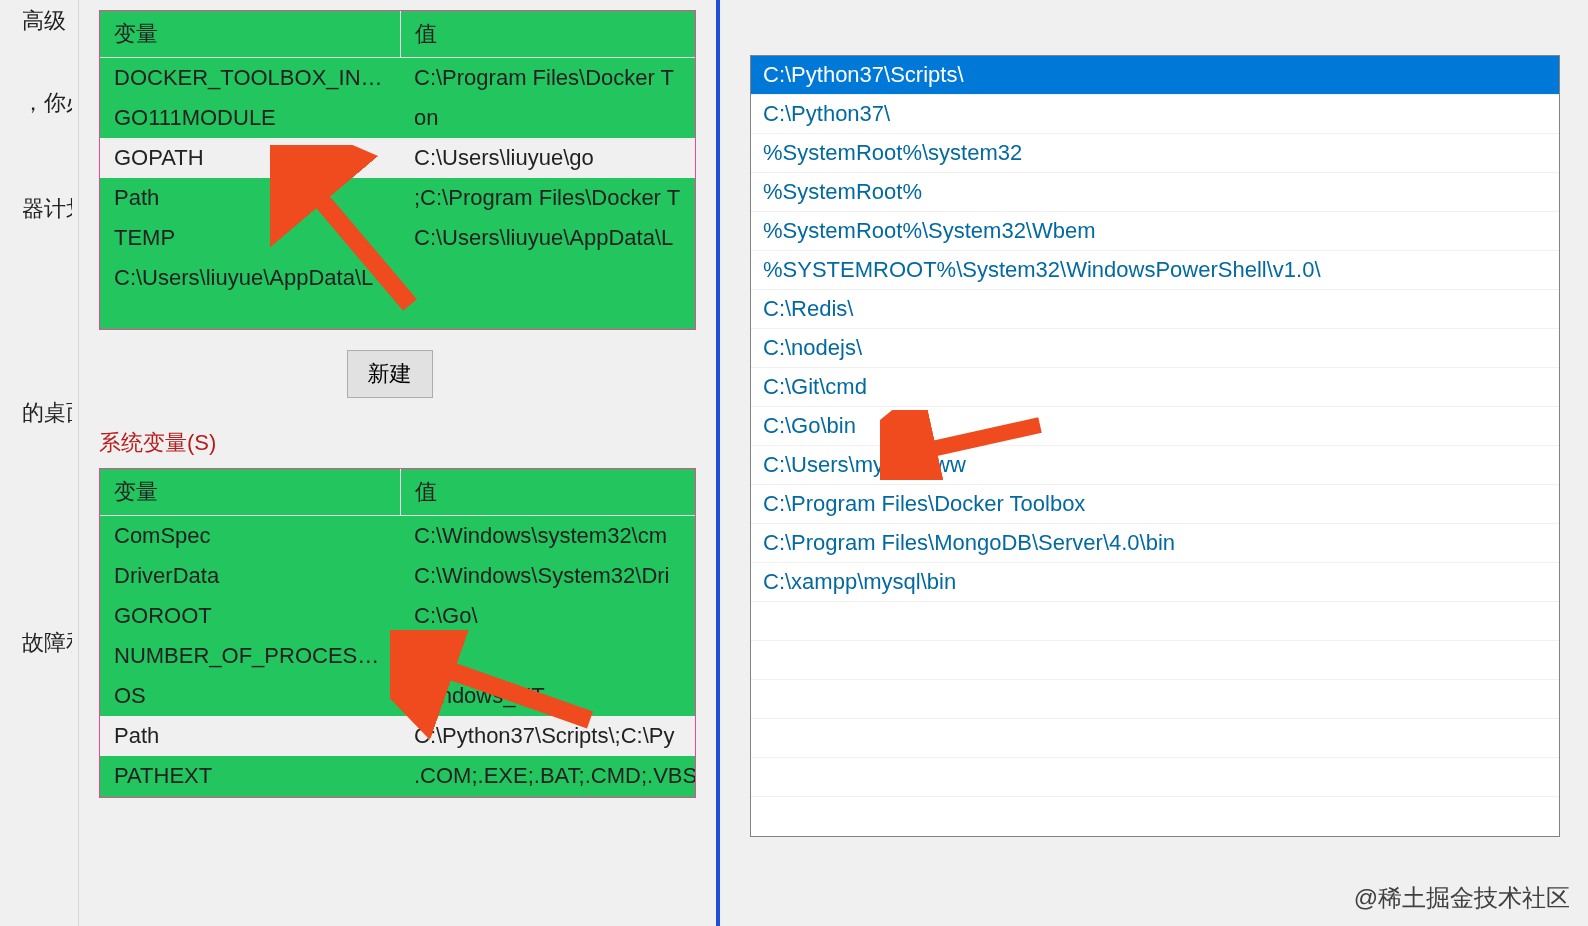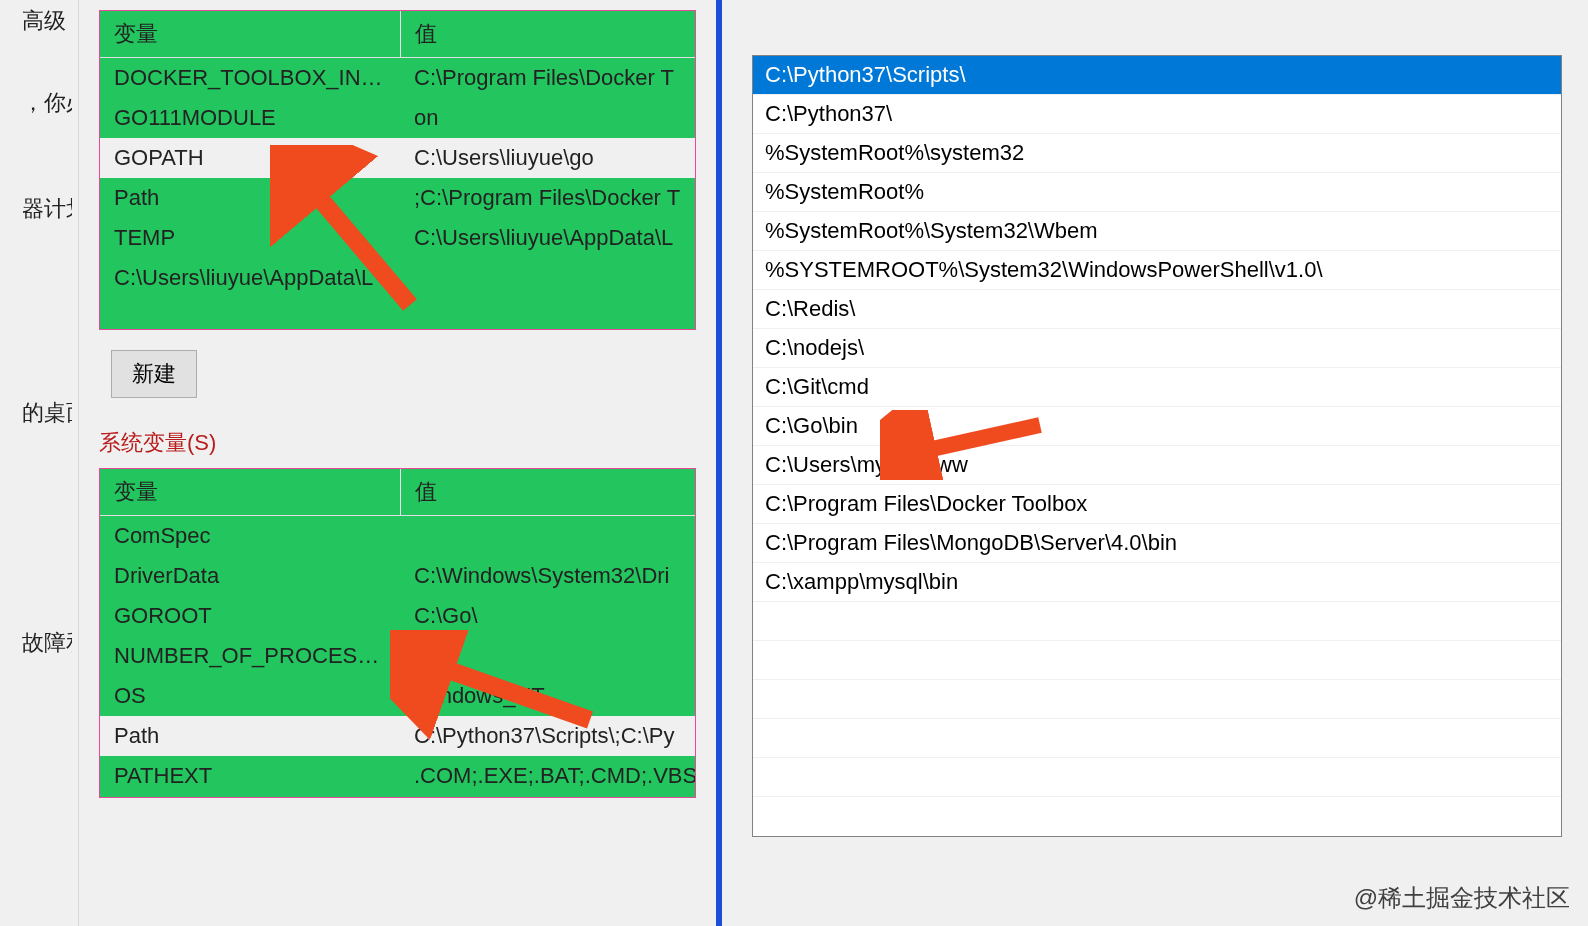--- a/index.html
+++ b/index.html
@@ -93,57 +93,57 @@
   }
 
   .section-label {
     font-size: 22px;
     margin: 30px 0 10px 20px;
     color: #b91c1c;
   }
 
   .btn-row {
     display: flex;
-    justify-content: flex-start;
+    justify-content: center;
     margin: 20px 28px 0 0;
   }
   .btn {
     background: #e1e1e1;
     border: 1px solid #adadad;
     padding: 8px 20px;
     font-size: 22px;
     margin-left: 12px;
     cursor: pointer;
   }
 
   
   .right-panel {
     position: absolute;
     left: 716px;
     top: 0;
     width: 872px;
     height: 926px;
     background: #f0f0f0;
-    border-left: 6px solid #1d4ed8;
+    border-left: 4px solid #1d4ed8;
     padding: 55px 0 0 30px;
   }
 
   .path-list {
     border: 1px solid #828282;
     background: #fff;
     width: 810px;
   }
 
   .path-item {
     height: 39px;
     display: flex;
     align-items: center;
     padding: 0 12px;
     font-size: 22px;
-    color: #000000;
+    color: #0369a1;
     border-bottom: 1px solid #f0f0f0;
   }
   .path-item.selected {
     background: #0078d7;
     color: #fff;
   }
   .path-item.blank {
     border-bottom: 1px solid #f0f0f0;
   }
 
@@ -214,20 +214,21 @@
 
   <div class="group-box">
     <div class="table-frame" style="height:330px;">
       <div class="table-header">
         <div class="th-var">变量</div>
         <div class="th-val">值</div>
       </div>
       <div class="table-body">
         <div class="row">
           <div class="cell-var">ComSpec</div>
+          <div class="cell-val">C:\Windows\system32\cm</div>
         </div>
         <div class="row">
           <div class="cell-var">DriverData</div>
           <div class="cell-val">C:\Windows\System32\Dri</div>
         </div>
         <div class="row">
           <div class="cell-var">GOROOT</div>
           <div class="cell-val">C:\Go\</div>
         </div>
         <div class="row">

